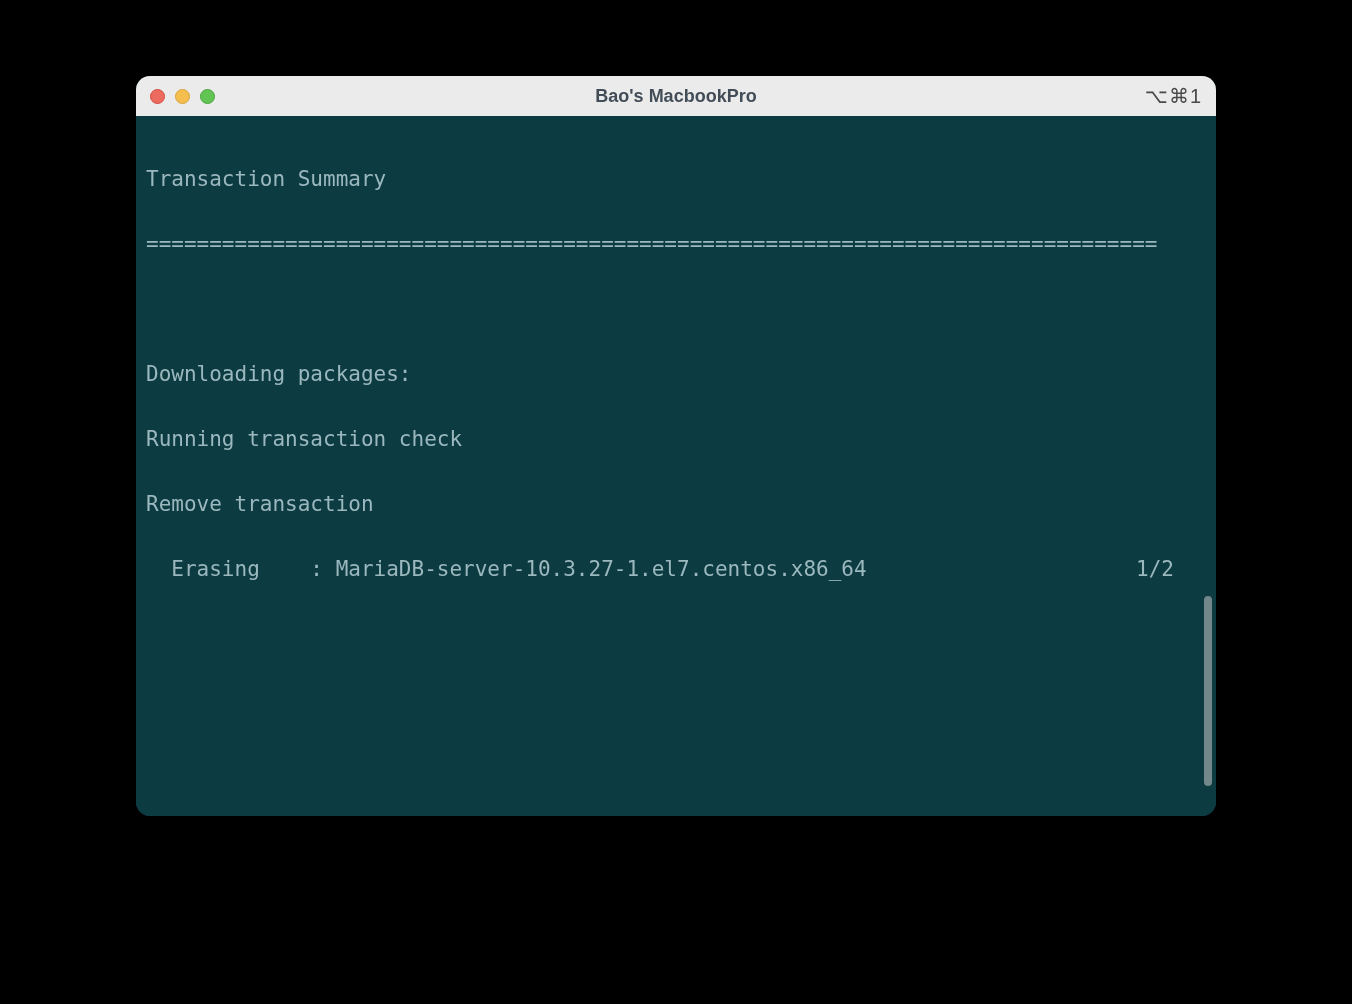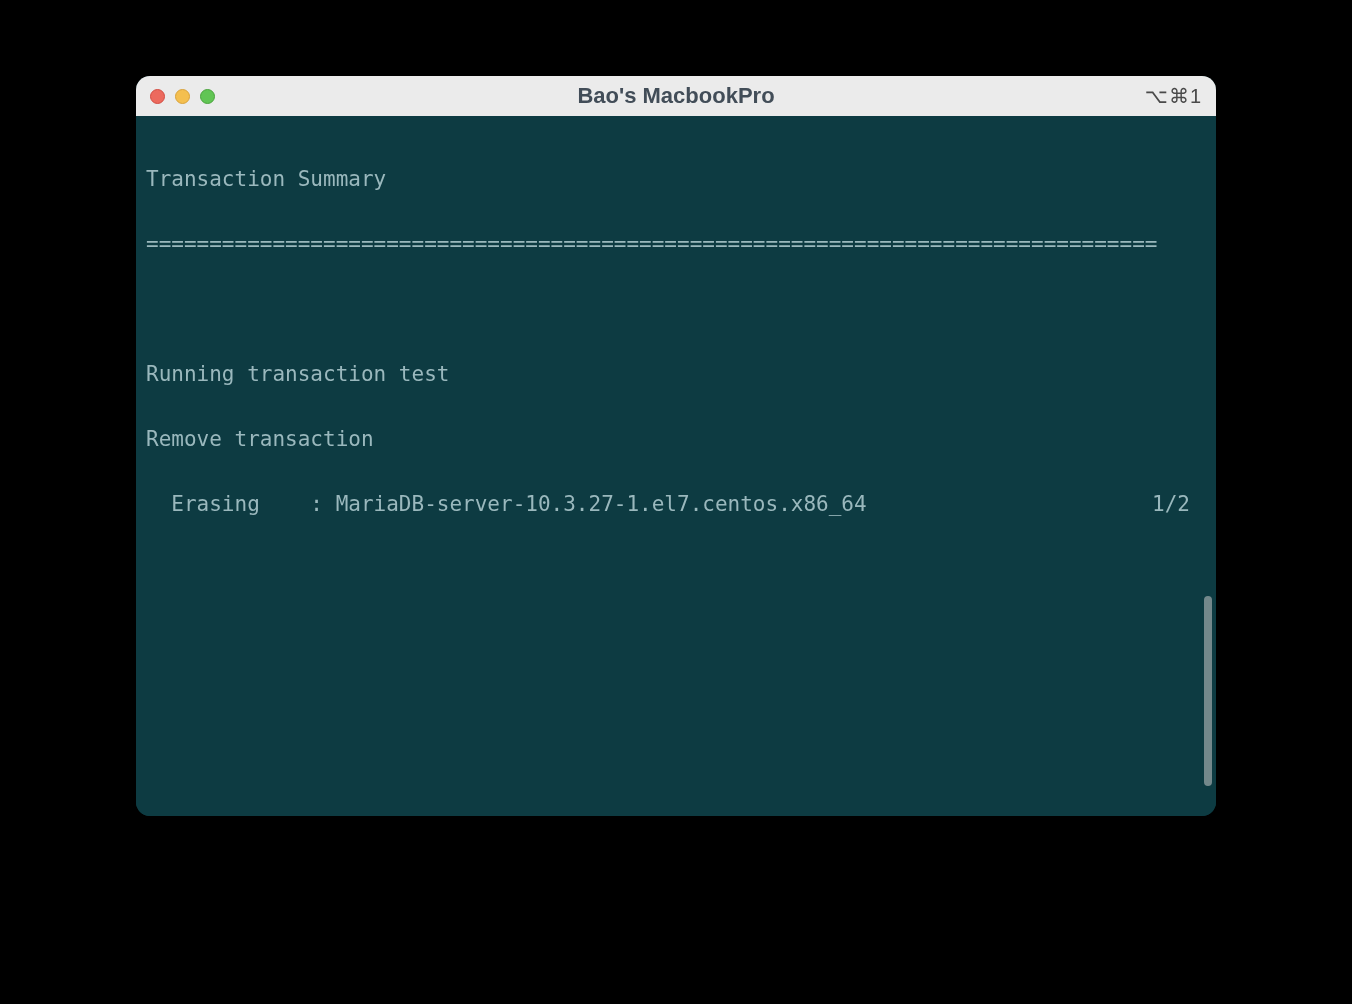--- a/index.html
+++ b/index.html
@@ -42,41 +42,41 @@
       border-radius: 50%;
     }
     .light.red    { background: #ec6a5e; border: 1px solid #d24d42; }
     .light.yellow { background: #f4bf4f; border: 1px solid #d8a23b; }
     .light.green  { background: #61c554; border: 1px solid #4aa33d; }
     .title {
       position: absolute;
       left: 0; right: 0;
       text-align: center;
       font-family: -apple-system, "Helvetica Neue", Arial, sans-serif;
-      font-size: 22px;
+      font-size: 18px;
       font-weight: 600;
       color: #424d58;
       pointer-events: none;
     }
     .shortcut {
       margin-left: auto;
       font-family: -apple-system, "Helvetica Neue", Arial, sans-serif;
       font-size: 20px;
       color: #4a4a4a;
       letter-spacing: 1px;
     }
     .term-wrap {
       flex:1;
       position:relative;
       overflow:hidden;
     }
     .terminal {
       flex: 1;
       background: #0d3b42;
-      padding: 14px 8px 10px 10px;
+      padding: 14px 24px 10px 10px;
       font-family: "Menlo", "Consolas", "DejaVu Sans Mono", monospace;
       font-size: 21px;
       line-height: 1.55;
       color: #9ab8bd;
       white-space: pre;
       height:100%;
       overflow:hidden;
     }
     .line { display:block; }
     .row {
@@ -107,21 +107,22 @@
     </div>
     <div class="title">Bao's MacbookPro</div>
     <div class="shortcut">⌥⌘1</div>
   </div>
 
   <div class="term-wrap">
   <div class="terminal">
 <span class="line">Transaction Summary</span>
 <span class="line">================================================================================</span>
 <span class="line"> </span>
-<span class="line">Running transaction test</span>
+<span class="line">Downloading packages:</span>
+<span class="line">Running transaction check</span>
 <span class="line">Remove transaction</span>
 <span class="row"><span class="left">  Erasing    : MariaDB-server-10.3.27-1.el7.centos.x86_64</span><span class="right">1/2</span></span>
 
 
 
 
 
 
 
 

